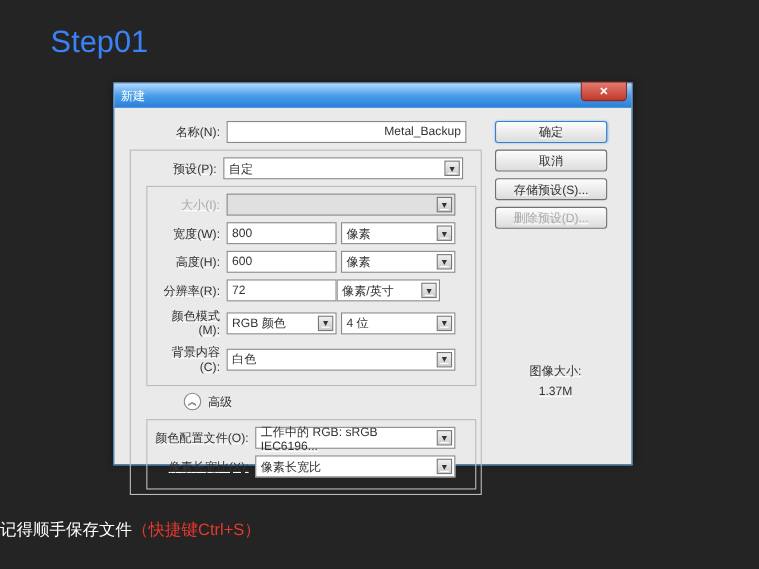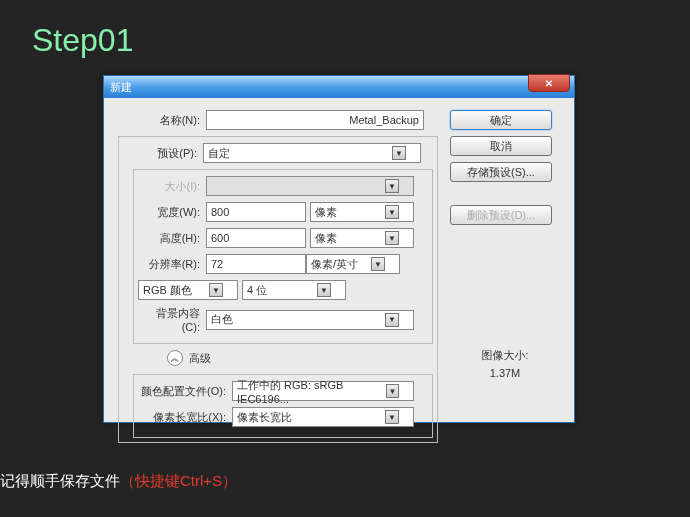--- a/index.html
+++ b/index.html
@@ -9,23 +9,23 @@
     width: 690px;
     height: 517px;
     position: relative;
     overflow: hidden;
     color: #fff;
     font-size: 12px;
   }
   .step-label {
     position: absolute;
     top: 22px;
-    left: 32px;
-    font-size: 32px;
-    color: #86efac;
+    left: 46px;
+    font-size: 28px;
+    color: #3b82f6;
   }
   .dialog {
     position: absolute;
     left: 103px;
     top: 75px;
     width: 472px;
     height: 348px;
     background: #eaeaea;
     border: 1px solid #2a6fb0;
     box-shadow: 0 0 8px rgba(0,0,0,0.4);
@@ -53,20 +53,21 @@
     display: flex;
     align-items: center;
     justify-content: center;
     font-size: 10px;
     font-weight: bold;
   }
   .body {
     padding: 12px 14px;
     display: flex;
     gap: 12px;
+    text-decoration: underline;
   }
   .form-area {
     width: 320px;
     font-size: 11px;
     color: #333;
   }
   .side-area {
     flex: 1;
     display: flex;
     flex-direction: column;
@@ -90,21 +91,21 @@
     background: #fff;
     border: 1px solid #888;
     padding: 0 4px;
     font-size: 11px;
     color: #333;
   }
   .sel {
     display: flex;
     align-items: center;
     justify-content: space-between;
-    padding-right: 14px;
+    padding-right: 2px;
   }
   .sel.dim { background: #e0e0e0; color: #999; }
   .sel .arrow {
     width: 14px; height: 14px;
     background: linear-gradient(to bottom, #f0f0f0, #ccc);
     border: 1px solid #777;
     display: flex; align-items: center; justify-content: center;
     font-size: 8px; color: #333;
   }
   fieldset {
@@ -117,21 +118,21 @@
     height: 20px;
     background: linear-gradient(to bottom, #fdfdfd, #dcdcdc);
     border: 1px solid #707070;
     border-radius: 3px;
     font-size: 11px;
     color: #333;
     display: flex;
     align-items: center;
     justify-content: center;
   }
-  .btn.dim { color: #aaa; margin-top: 17px; }
+  .btn.dim { color: #aaa; }
   .btn.primary { border-color: #3a7fc8; box-shadow: 0 0 2px #6ab0f0; }
   .img-size {
     margin-top: 116px;
     text-align: center;
     width: 100%;
     color: #333;
     font-size: 11px;
     line-height: 1.6;
   }
   .adv-header {
@@ -214,20 +215,21 @@
           </div>
           <div class="row">
             <div class="lbl" style="width:68px">分辨率(R):</div>
             <input class="text" style="width: 100px;" value="72">
             <div class="sel" style="width:94px;margin-left:0">
               <span>像素/英寸</span>
               <span class="arrow">▼</span>
             </div>
           </div>
           <div class="row">
+            <div class="lbl" style="width:68px">颜色模式(M):</div>
             <div class="sel" style="width:100px">
               <span>RGB 颜色</span>
               <span class="arrow">▼</span>
             </div>
             <div class="sel" style="width:104px;margin-left:4px">
               <span>4 位</span>
               <span class="arrow">▼</span>
             </div>
           </div>
           <div class="row">

